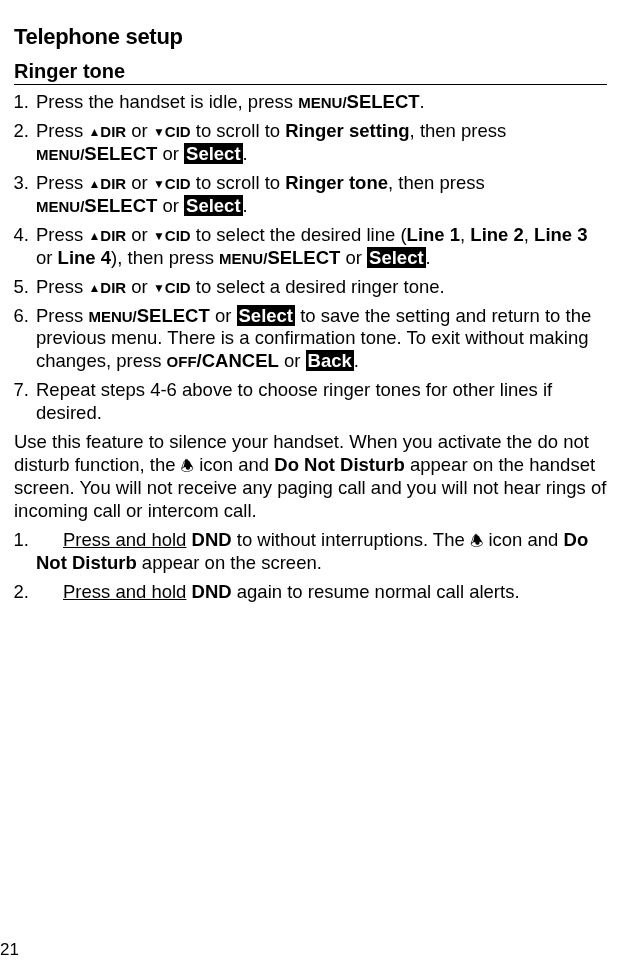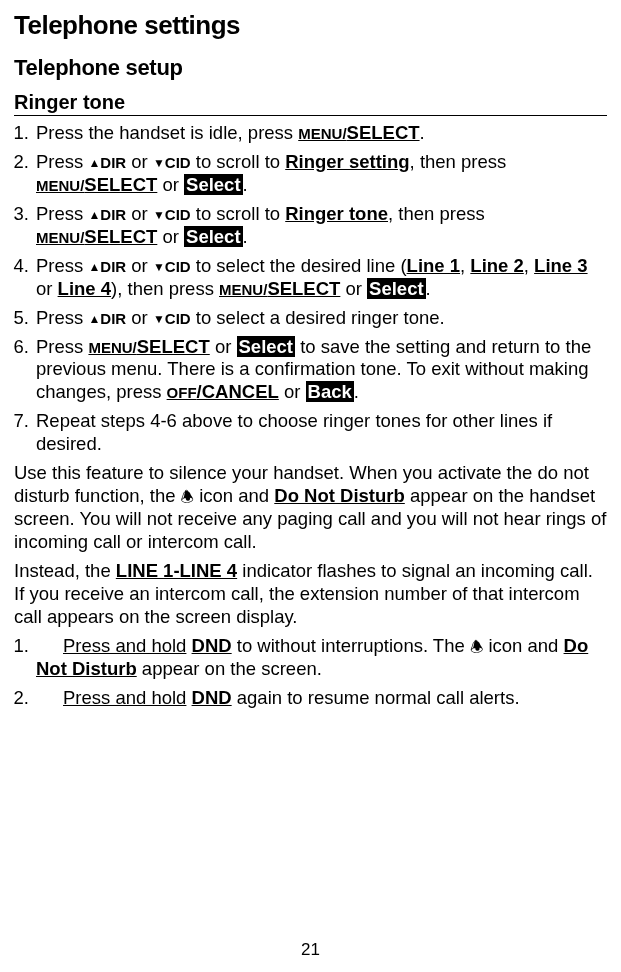--- a/index.html
+++ b/index.html
@@ -43,21 +43,21 @@
   ol {
     margin: 6px 0;
     padding-left: 20px;
     font-size: 18.5px;
     line-height: 1.24;
   }
   ol li {
     margin-bottom: 6px;
     padding-left: 2px;
   }
-  .b { font-weight: bold; text-decoration: underline; }
+  .b { font-weight: bold; }
   .u { text-decoration: underline; margin-left: 27px; }
   .inv {
     background: #000;
     color: #fff;
     font-weight: bold;
     padding: 0 2px;
   }
   .small { font-size: 15px; font-weight: bold; }
   .tri-up::before {
     content: "▲";
@@ -73,29 +73,28 @@
   }
   .bell::before {
     content: "🕭";
     font-size: 15px;
   }
   .page-number {
     position: absolute;
     bottom: 12px;
     left: 0;
     right: 0;
-    text-align: center;
+    text-align: left;
     font-size: 17px;
   }
 </style>
 </head>
 <body>
 
 <div class="page">
-  <h1>Telephone settings</h1>
   <h2 class="subtitle">Telephone setup</h2>
 
   <h2 class="section">Ringer tone</h2>
 
 
   <ol>
     <li>
       <span>Press the handset is idle, press </span><span class="b"><span class="small">MENU/</span><span>SELECT</span></span><span>.</span>
     </li>
     <li>
@@ -114,23 +113,20 @@
       <span>Press </span><span class="b"><span class="small">MENU/</span><span>SELECT</span></span><span> or </span><span class="inv">Select</span><span> to save the setting and return to the previous menu. There is a confirmation tone. To exit without making changes, press </span><span class="b"><span class="small">OFF</span><span>/CANCEL</span></span><span> or </span><span class="inv">Back</span><span>.</span>
     </li>
     <li>Repeat steps 4-6 above to choose ringer tones for other lines if desired.</li>
   </ol>
 
 
   <p>
     <span>Use this feature to silence your handset. When you activate the do not disturb function, the </span><span class="bell"></span><span> icon and </span><span class="b">Do Not Disturb</span><span> appear on the handset screen. You will not receive any paging call and you will not hear rings of incoming call or intercom call.</span>
   </p>
 
-  <p>
-    <span>Instead, the </span><span class="b">LINE 1-LINE 4</span><span> indicator flashes to signal an incoming call. If you receive an intercom call, the extension number of that intercom call appears on the screen display.</span>
-  </p>
 
   <ol>
     <li>
       <span class="u">Press and hold</span><span> </span><span class="b">DND</span><span> to without interruptions. The </span><span class="bell"></span><span> icon and </span><span class="b">Do Not Disturb</span><span> appear on the screen.</span>
     </li>
     <li>
       <span class="u">Press and hold</span><span> </span><span class="b">DND</span><span> again to resume normal call alerts.</span>
     </li>
   </ol>
 

